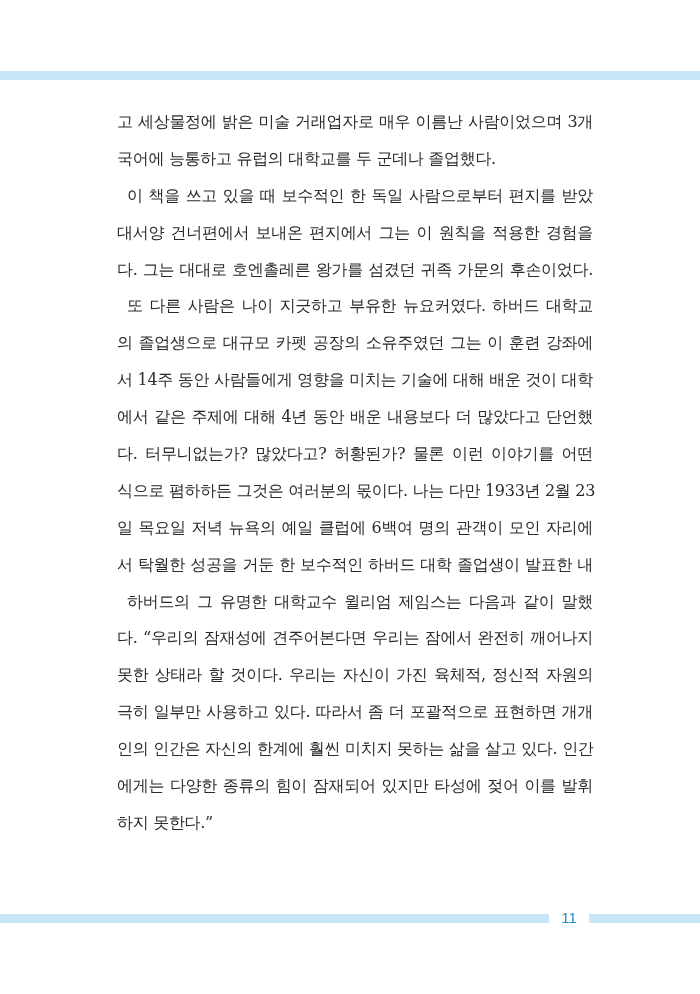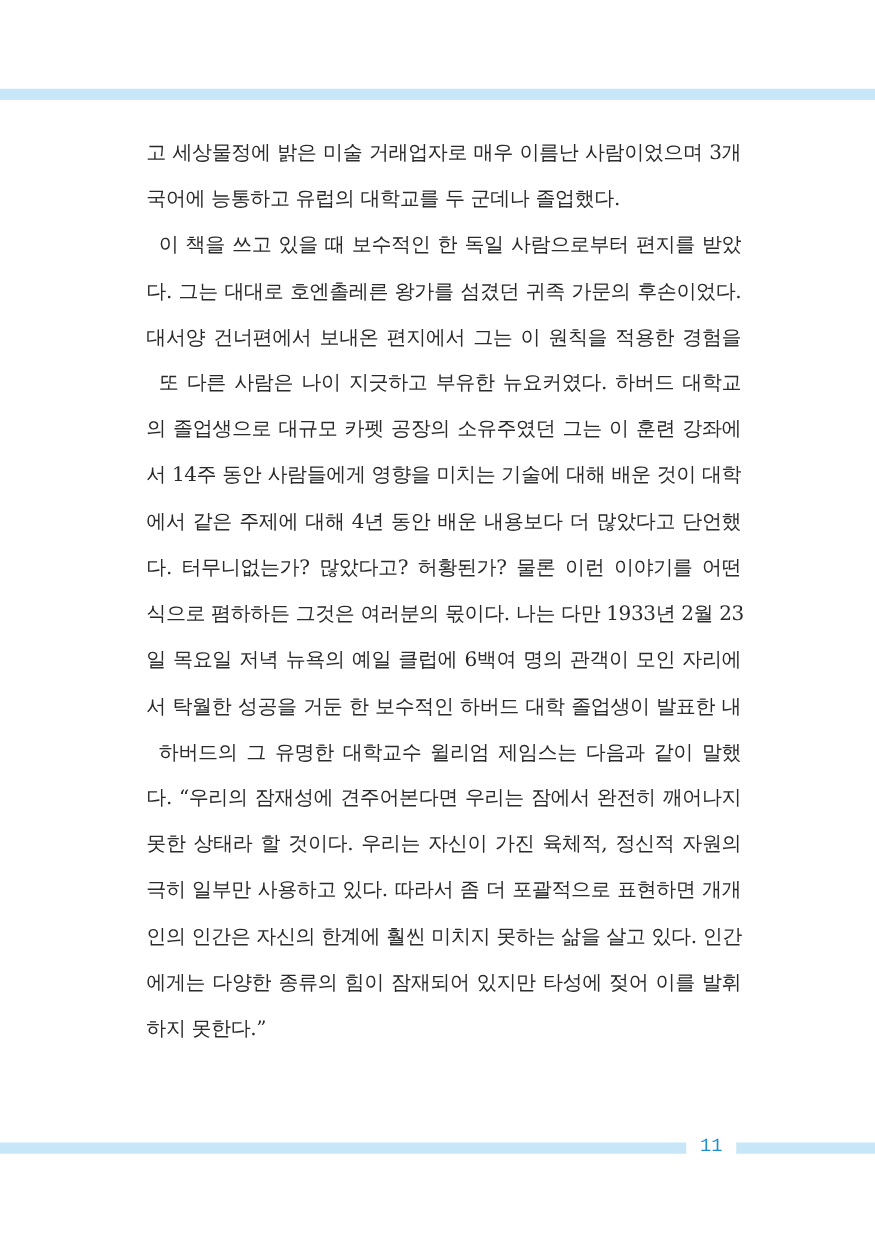--- a/index.html
+++ b/index.html
@@ -37,20 +37,21 @@
       white-space: nowrap;
       text-align: justify;
       text-align-last: justify;
       letter-spacing: -0.3px;
     }
     .line.last {
       text-align-last: left;
     }
     .line.indent {
       padding-left: 10px;
+      font-family: Liberation Serif, serif;
     }
     .bottom-bar-left {
       position: absolute;
       left: 0;
       top: 914px;
       width: 549px;
       height: 9px;
       background: #c7e7f8;
     }
     .bottom-bar-right {
@@ -63,34 +64,34 @@
     }
     .page-number {
       position: absolute;
       left: 549px;
       top: 906px;
       width: 40px;
       text-align: center;
       font-size: 15px;
       line-height: 24px;
       color: #1e8fc8;
-      font-family: Liberation Mono, monospace;
+      font-family: Liberation Sans, sans-serif;
     }
   </style>
 </head>
 <body>
 
 <div class="top-bar"></div>
 
 <div class="content">
   <span class="line">고 세상물정에 밝은 미술 거래업자로 매우 이름난 사람이었으며 3개</span>
   <span class="line last">국어에 능통하고 유럽의 대학교를 두 군데나 졸업했다.</span>
   <span class="line indent">이 책을 쓰고 있을 때 보수적인 한 독일 사람으로부터 편지를 받았</span>
+  <span class="line">대서양 건너편에서 보내온 편지에서 그는 이 원칙을 적용한 경험을</span>
   <span class="line">다. 그는 대대로 호엔촐레른 왕가를 섬겼던 귀족 가문의 후손이었다.</span>
-  <span class="line">대서양 건너편에서 보내온 편지에서 그는 이 원칙을 적용한 경험을</span>
   <span class="line indent">또 다른 사람은 나이 지긋하고 부유한 뉴요커였다. 하버드 대학교</span>
   <span class="line">의 졸업생으로 대규모 카펫 공장의 소유주였던 그는 이 훈련 강좌에</span>
   <span class="line">서 14주 동안 사람들에게 영향을 미치는 기술에 대해 배운 것이 대학</span>
   <span class="line">에서 같은 주제에 대해 4년 동안 배운 내용보다 더 많았다고 단언했</span>
   <span class="line">다. 터무니없는가? 많았다고? 허황된가? 물론 이런 이야기를 어떤</span>
   <span class="line">식으로 폄하하든 그것은 여러분의 몫이다. 나는 다만 1933년 2월 23</span>
   <span class="line">일 목요일 저녁 뉴욕의 예일 클럽에 6백여 명의 관객이 모인 자리에</span>
   <span class="line">서 탁월한 성공을 거둔 한 보수적인 하버드 대학 졸업생이 발표한 내</span>
   <span class="line indent">하버드의 그 유명한 대학교수 윌리엄 제임스는 다음과 같이 말했</span>
   <span class="line">다. “우리의 잠재성에 견주어본다면 우리는 잠에서 완전히 깨어나지</span>

